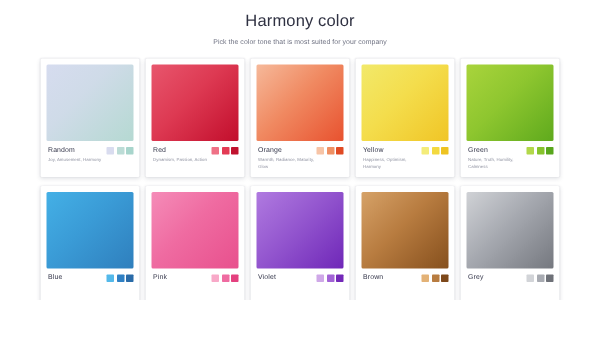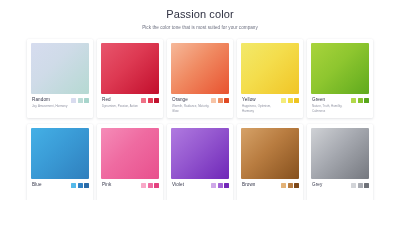--- a/index.html
+++ b/index.html
@@ -73,21 +73,21 @@
   }
   .dots { display: flex; gap: 1.5px; padding-top: 0.5px; flex-shrink: 0; }
   .dot { width: 5px; height: 5px; border-radius: 0.5px; }
 </style>
 </head>
 <body>
 
 <div class="page">
 
   <div class="header">
-    <div class="title">Passion color</div>
+    <div class="title">Harmony color</div>
     <div class="subtitle">Pick the color tone that is most suited for your company</div>
   </div>
 
   <div class="grid" id="grid">
       <div class="card">
         <div class="swatch" style="background: linear-gradient(135deg, rgb(214, 220, 239) 0%, rgb(207, 219, 232) 40%, rgb(181, 217, 210) 100%);"></div>
         <div class="card-foot">
           <div class="texts">
             <div class="name">Random</div>
             <div class="desc">Joy, Amusement, Harmony</div>

